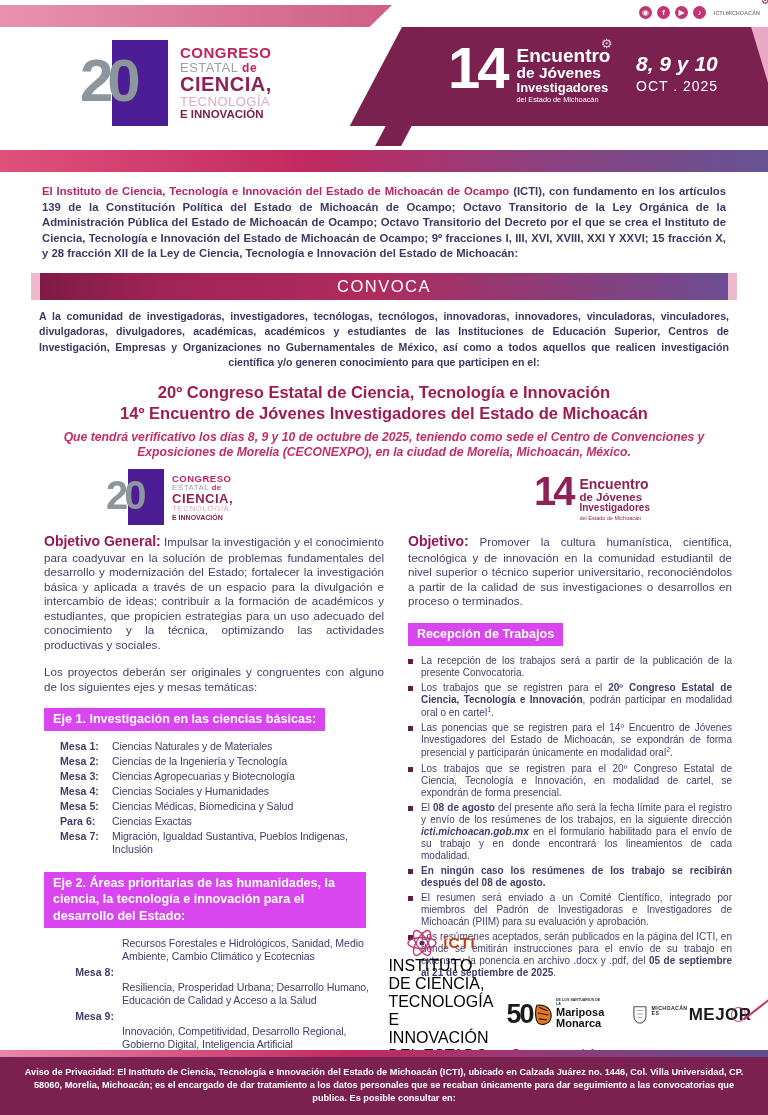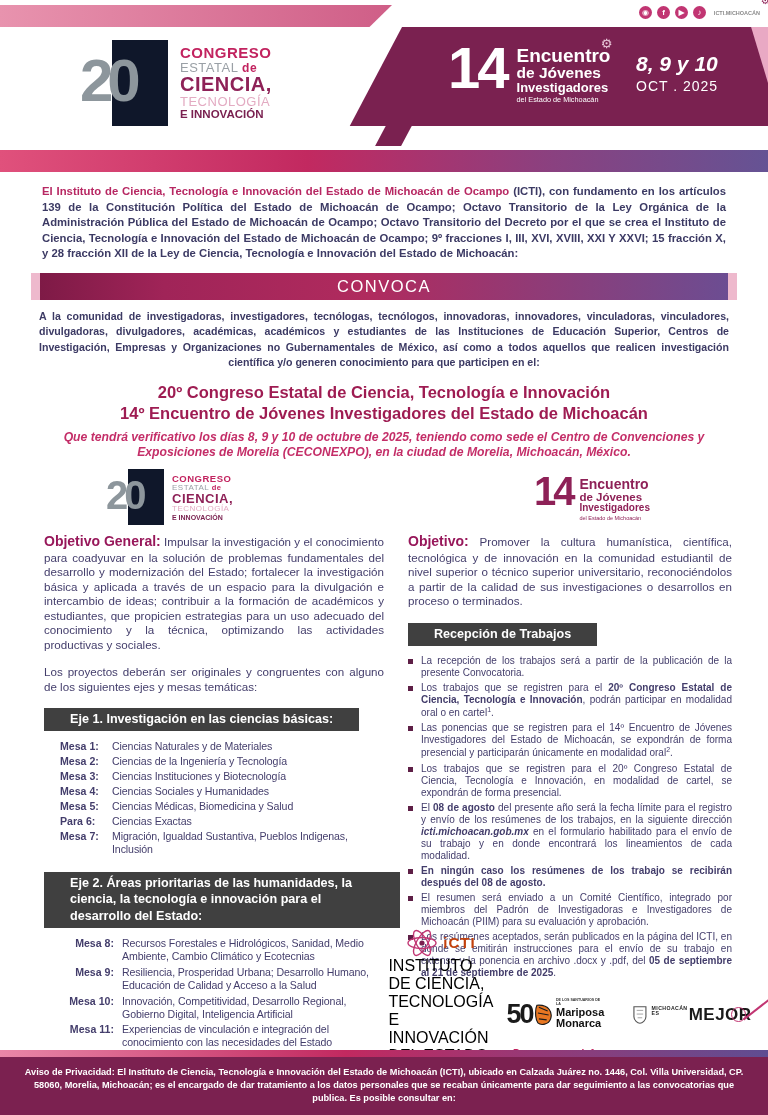--- a/index.html
+++ b/index.html
@@ -22,21 +22,21 @@
     clip-path:polygon(35% 0,100% 0,100% 100%);}
   .white-panel{position:absolute;left:0;top:27px;width:402px;height:99px;background:#fff;
     clip-path:polygon(0 0,100% 0,87% 100%,0 100%);}
   .band-tail{position:absolute;left:382px;top:120px;width:26px;height:26px;background:#7a2150;
     transform:skewX(-28deg);}
   .stripe{position:absolute;left:0;top:150px;right:0;height:22px;
     background:linear-gradient(90deg,#e0517c 0%,#c22960 40%,#8a4180 72%,#655394 100%);}
 
   
   .logo20{display:flex;align-items:center;}
-  .logo20 .block{position:relative;width:56px;height:86px;background:#0f172a;margin-right:12px;flex:none;}
+  .logo20 .block{position:relative;width:56px;height:86px;background:#4c1d95;margin-right:12px;flex:none;}
   .logo20 .num{position:absolute;left:-32px;top:6px;font-size:60px;font-weight:bold;
     color:#8d969c;letter-spacing:-6px;}
   .logo20 .tx{display:flex;flex-direction:column;line-height:1.04;}
   .logo20 .t1{color:#c2235f;font-weight:bold;font-size:15px;letter-spacing:.5px;}
   .logo20 .t2{color:#9aa0a6;font-size:13px;letter-spacing:.5px;}
   .logo20 .t2 .de{color:#c2235f;font-weight:bold;font-size:12px;}
   .logo20 .t3{color:#8e2157;font-weight:bold;font-size:20px;letter-spacing:.5px;}
   .logo20 .t4{color:#e3abc2;font-size:13px;letter-spacing:.5px;}
   .logo20 .t5{color:#7a2150;font-weight:bold;font-size:11.5px;}
   .hdr-logo20{position:absolute;left:112px;top:40px;}
@@ -92,28 +92,28 @@
   .venue{width:660px;margin:5px auto 0;text-align:center;color:#c42e68;
     font-weight:bold;font-style:italic;font-size:12.2px;line-height:1.3;}
 
   
   .cols{display:flex;margin-top:7px;padding:0 36px 0 44px;gap:24px;}
   .colL{width:340px;flex:none;}
   .colR{width:324px;flex:none;}
   .para{font-size:11.6px;line-height:1.25;text-align:justify;color:#433d6b;margin:0;}
   .para .lead{font-weight:bold;color:#97175a;font-size:14px;}
   .proy{margin-top:13px;}
-  .pill{display:inline-block;background:#404040;color:#fff;font-weight:bold;
-    font-size:12.6px;line-height:1.3;padding:3px 26px 4px;margin-top:14px;}
+  .pill{display:inline-block;background:#d946ef;color:#fff;font-weight:bold;
+    font-size:12.6px;line-height:1.3;padding:3px 9px 4px;margin-top:14px;}
   .mesas{margin-top:9px;}
   .mesa-row{display:flex;margin:0 0 2px 16px;}
   .mesa-label{flex:none;width:52px;font-weight:bold;font-size:10.6px;color:#433d6b;}
   .mesa-text{font-size:10.6px;color:#433d6b;line-height:1.22;letter-spacing:-.1px;}
   .mesas2 .mesa-row{margin-left:12px;margin-bottom:3px;}
-  .mesas2 .mesa-label{width:58px;text-align:right;padding-right:8px;box-sizing:content-box;}
+  .mesas2 .mesa-label{width:58px;text-align:right;padding-right:8px;box-sizing:content-box;margin-top:29px;}
   .footnotes{margin-top:11px;}
   .fn{display:flex;gap:9px;margin:0 0 7px 6px;font-size:8.7px;color:#4a4374;
     line-height:1.3;text-align:justify;}
   .fn .n{flex:none;width:9px;}
 
   .bullets{margin-top:9px;}
   .bullet-item{display:flex;gap:8px;margin-bottom:3px;}
   .bullet-item .sq{flex:none;width:5px;height:5px;background:#5d1f46;margin-top:4px;}
   .bullet-item p{margin:0;font-size:10px;line-height:1.2;text-align:justify;color:#433d6b;}
 
@@ -254,21 +254,21 @@
           <div class="mesa-row">
             <span class="mesa-label">Mesa 1:</span>
             <span class="mesa-text">Ciencias Naturales y de Materiales</span>
           </div>
           <div class="mesa-row">
             <span class="mesa-label">Mesa 2:</span>
             <span class="mesa-text">Ciencias de la Ingeniería y Tecnología</span>
           </div>
           <div class="mesa-row">
             <span class="mesa-label">Mesa 3:</span>
-            <span class="mesa-text">Ciencias Instituciones y Biotecnología</span>
+            <span class="mesa-text">Ciencias Agropecuarias y Biotecnología</span>
           </div>
           <div class="mesa-row">
             <span class="mesa-label">Mesa 4:</span>
             <span class="mesa-text">Ciencias Sociales y Humanidades</span>
           </div>
           <div class="mesa-row">
             <span class="mesa-label">Mesa 5:</span>
             <span class="mesa-text">Ciencias Médicas, Biomedicina y Salud</span>
           </div>
           <div class="mesa-row">

